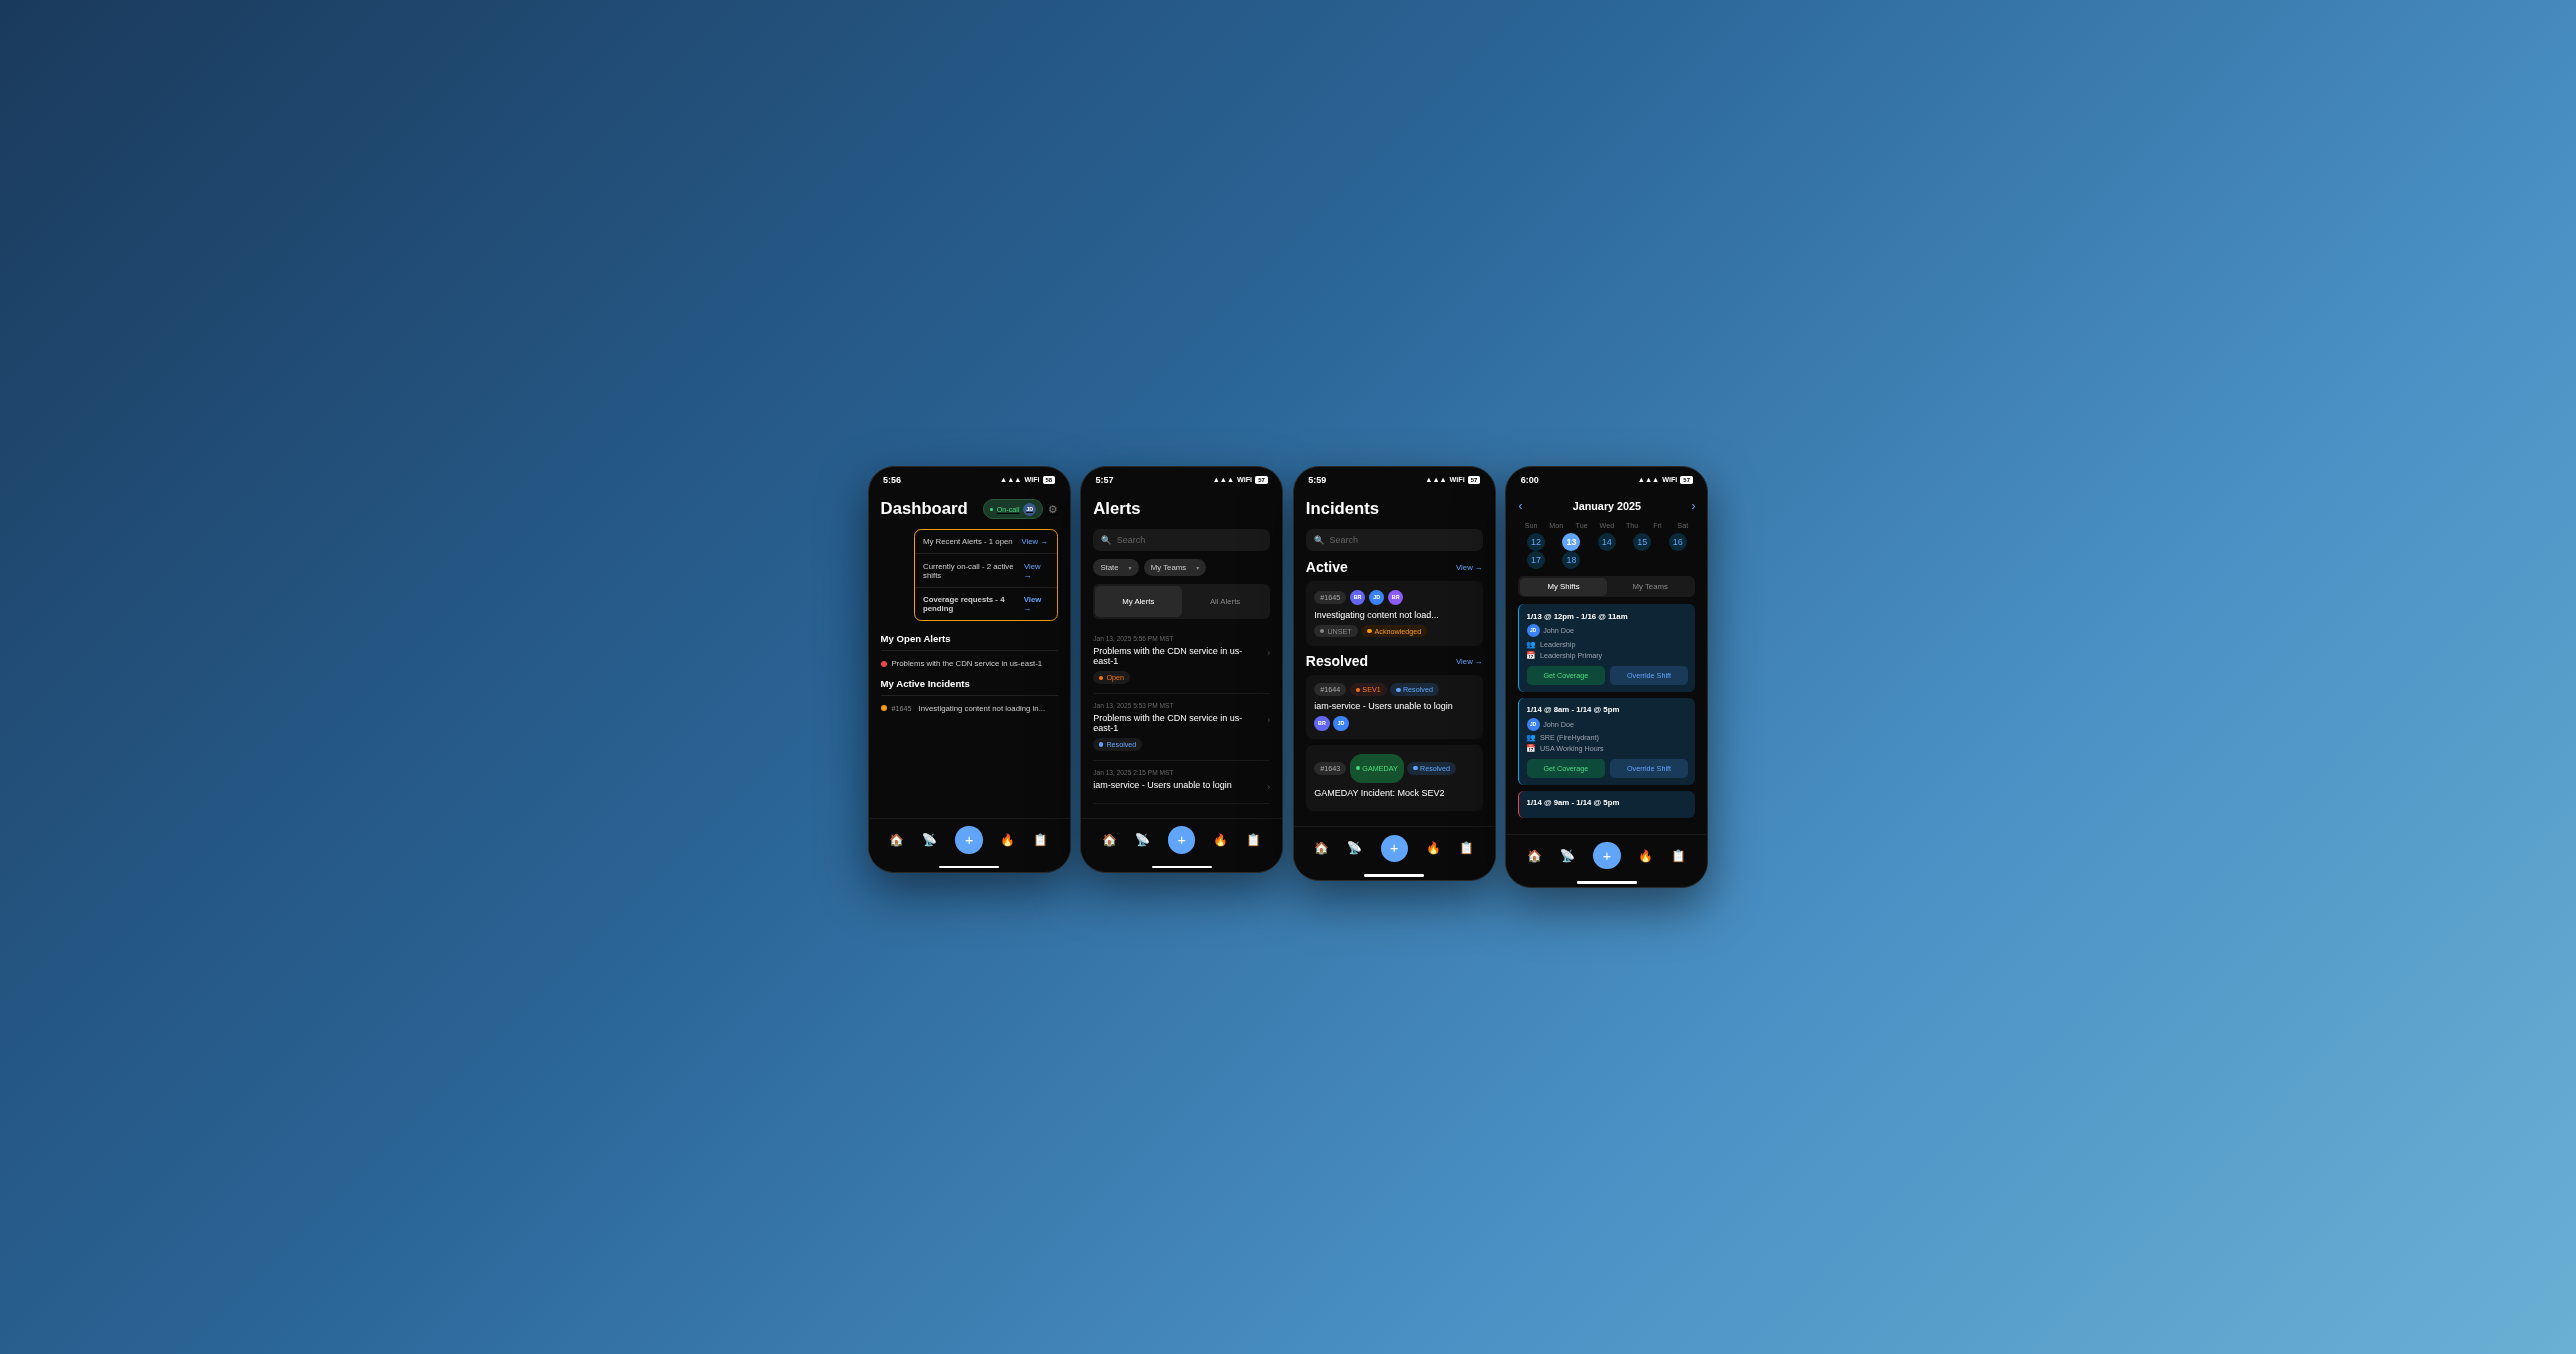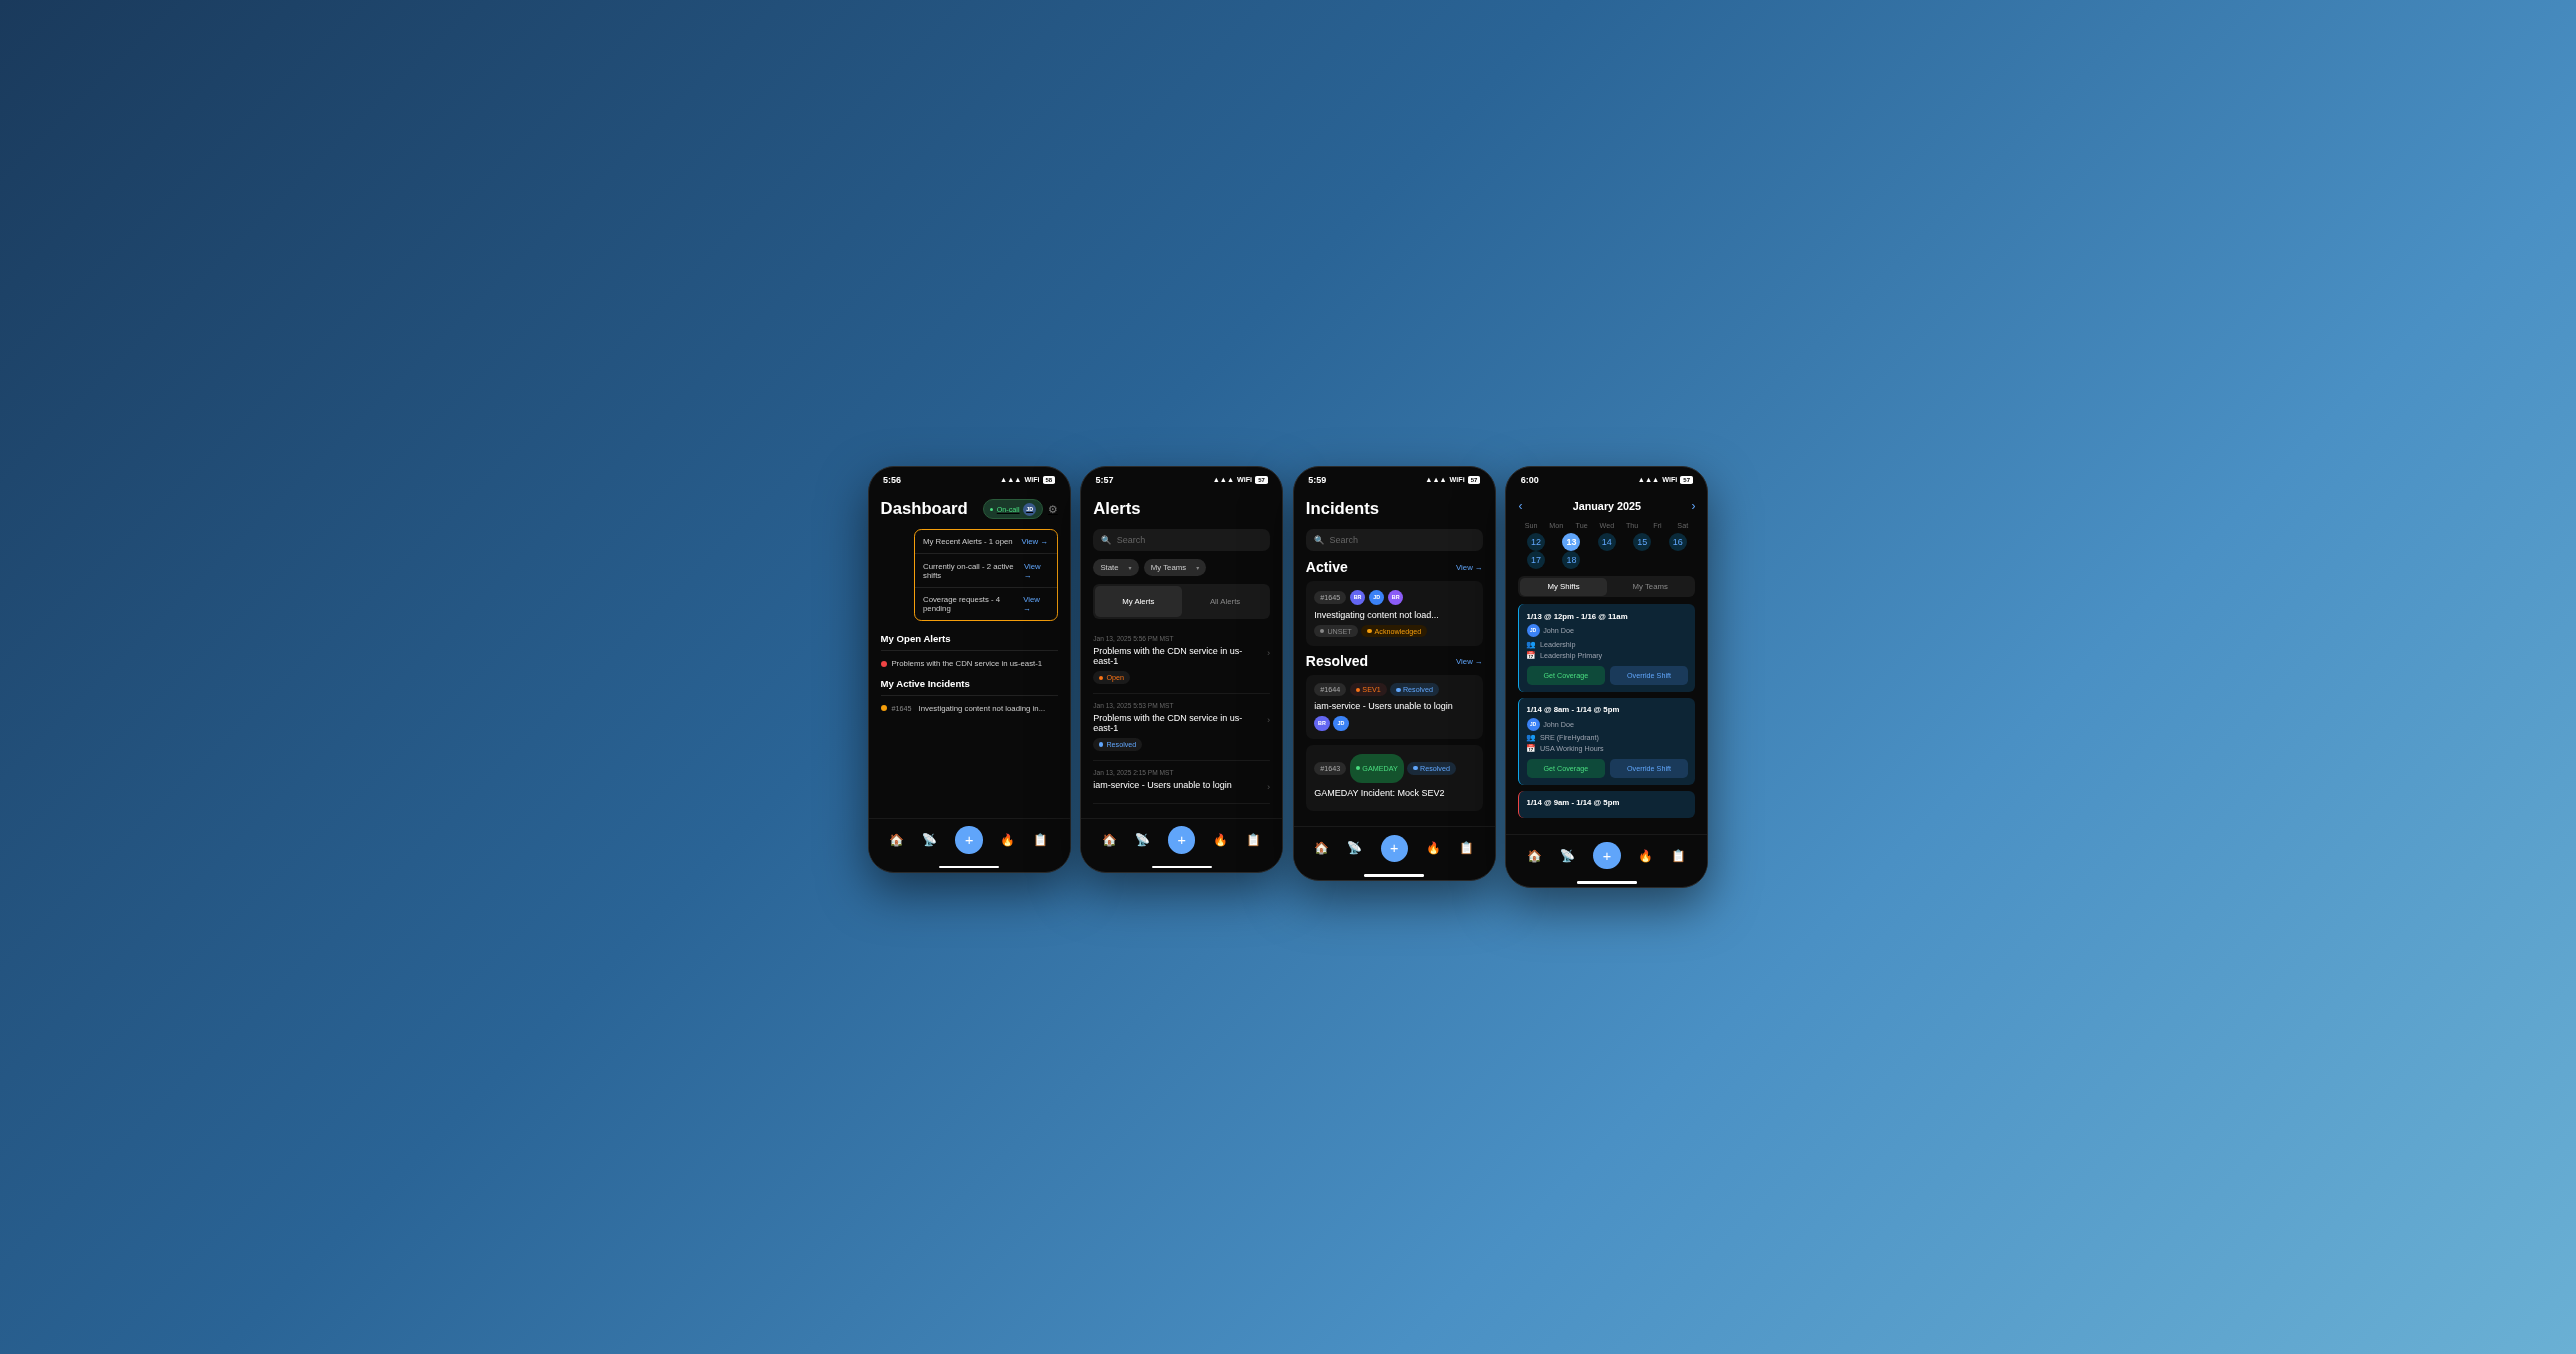--- a/index.html
+++ b/index.html
@@ -113,21 +113,21 @@
       margin-bottom: 12px;
       margin-left: 33px;
     }
     .card-row {
       display: flex;
       justify-content: space-between;
       align-items: center;
       padding: 7.2px 8.4px;
       border-bottom: 0.6px solid #222;
     }
-    .card-row:last-child { border-bottom: none; }
+    .card-row:last-child { border-bottom: none; font-weight: bold; }
     .card-row-text { color: #ccc; font-size: 7.8px; }
     .view-link { color: #60a5fa; font-size: 7.8px; display: flex; align-items: center; gap: 1.2px; }
 
     .section-title { color: white; font-size: 9.6px; font-weight: 600; margin-bottom: 6px; }
     .divider { height: 0.6px; background: #222; margin-bottom: 8.4px; }
 
     .alert-item { display: flex; align-items: center; gap: 4.8px; margin-bottom: 4.8px; }
     .alert-dot { width: 6px; height: 6px; border-radius: 50%; flex-shrink: 0; }
     .alert-dot.red { background: #ef4444; }
     .alert-dot.yellow { background: #f59e0b; }

